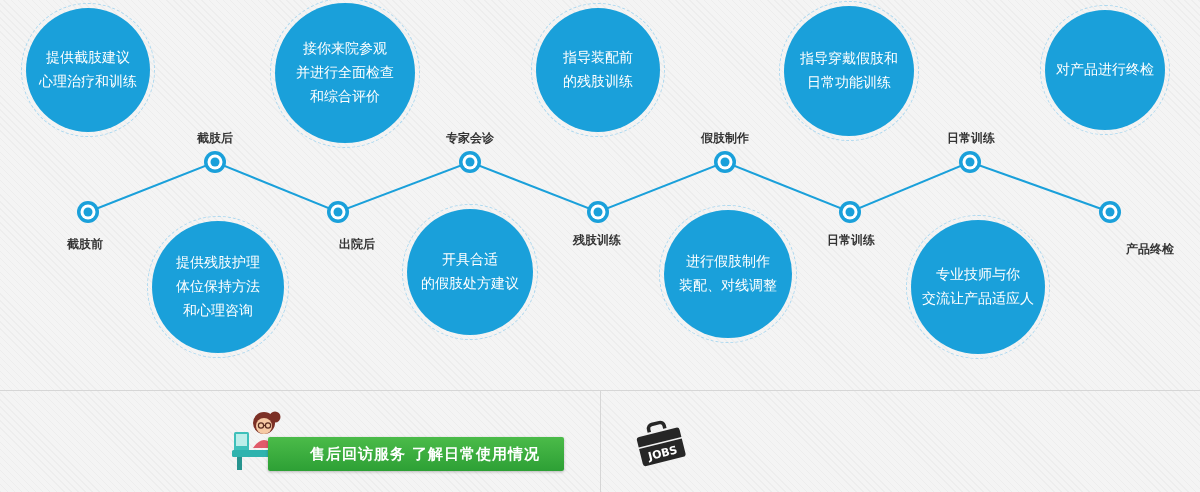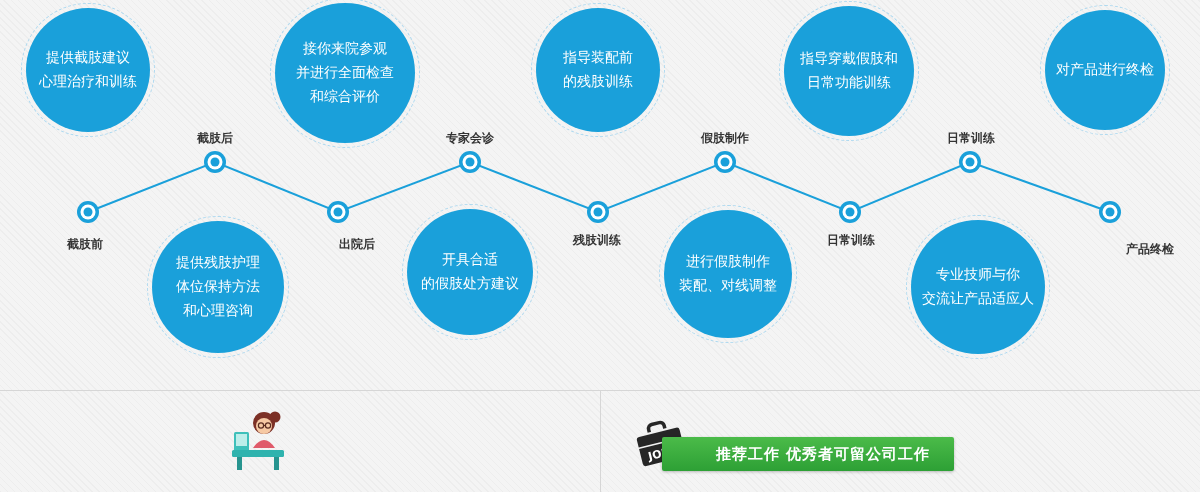--- a/index.html
+++ b/index.html
@@ -189,26 +189,26 @@
       <circle cx="33" cy="18" r="8" fill="#f6c9a4"></circle>
       <circle cx="30" cy="17.5" r="2.6" fill="none" stroke="#5a2d22" stroke-width="1.2"></circle>
       <circle cx="37" cy="17.5" r="2.6" fill="none" stroke="#5a2d22" stroke-width="1.2"></circle>
       <line x1="32.6" y1="17.5" x2="34.4" y2="17.5" stroke="#5a2d22" stroke-width="1.2"></line>
       <path d="M22 40 q11 -16 22 0 z" fill="#e05a6a"></path>
       <rect x="1" y="42" width="52" height="7" rx="1.5" fill="#2fb3ae"></rect>
       <rect x="6" y="49" width="5" height="13" fill="#27948f"></rect>
       <rect x="43" y="49" width="5" height="13" fill="#27948f"></rect>
     </svg>
   </span>
+  <div class="banner banner-follow">售后回访服务 了解日常使用情况</div>
 
   <span class="banner-icon icon-jobs">
     <svg width="64" height="62" viewBox="0 0 64 62">
       <g transform="rotate(-14 32 32)">
         <path d="M24 22 v-5 a4 4 0 0 1 4 -4 h8 a4 4 0 0 1 4 4 v5" fill="none" stroke="#262626" stroke-width="3.5"></path>
         <rect x="9" y="21" width="46" height="32" rx="4" fill="#262626" stroke="#f2f2f2" stroke-width="2"></rect>
         <line x1="9" y1="33" x2="55" y2="33" stroke="#f2f2f2" stroke-width="1.5"></line>
         <text x="32" y="47" font-size="11" font-weight="bold" fill="#ffffff" text-anchor="middle">JOBS</text>
       </g>
     </svg>
   </span>
-  <div class="banner banner-jobs">推荐工作 优秀者可留公司工作</div>
 
 </div>
 
 </body></html>

